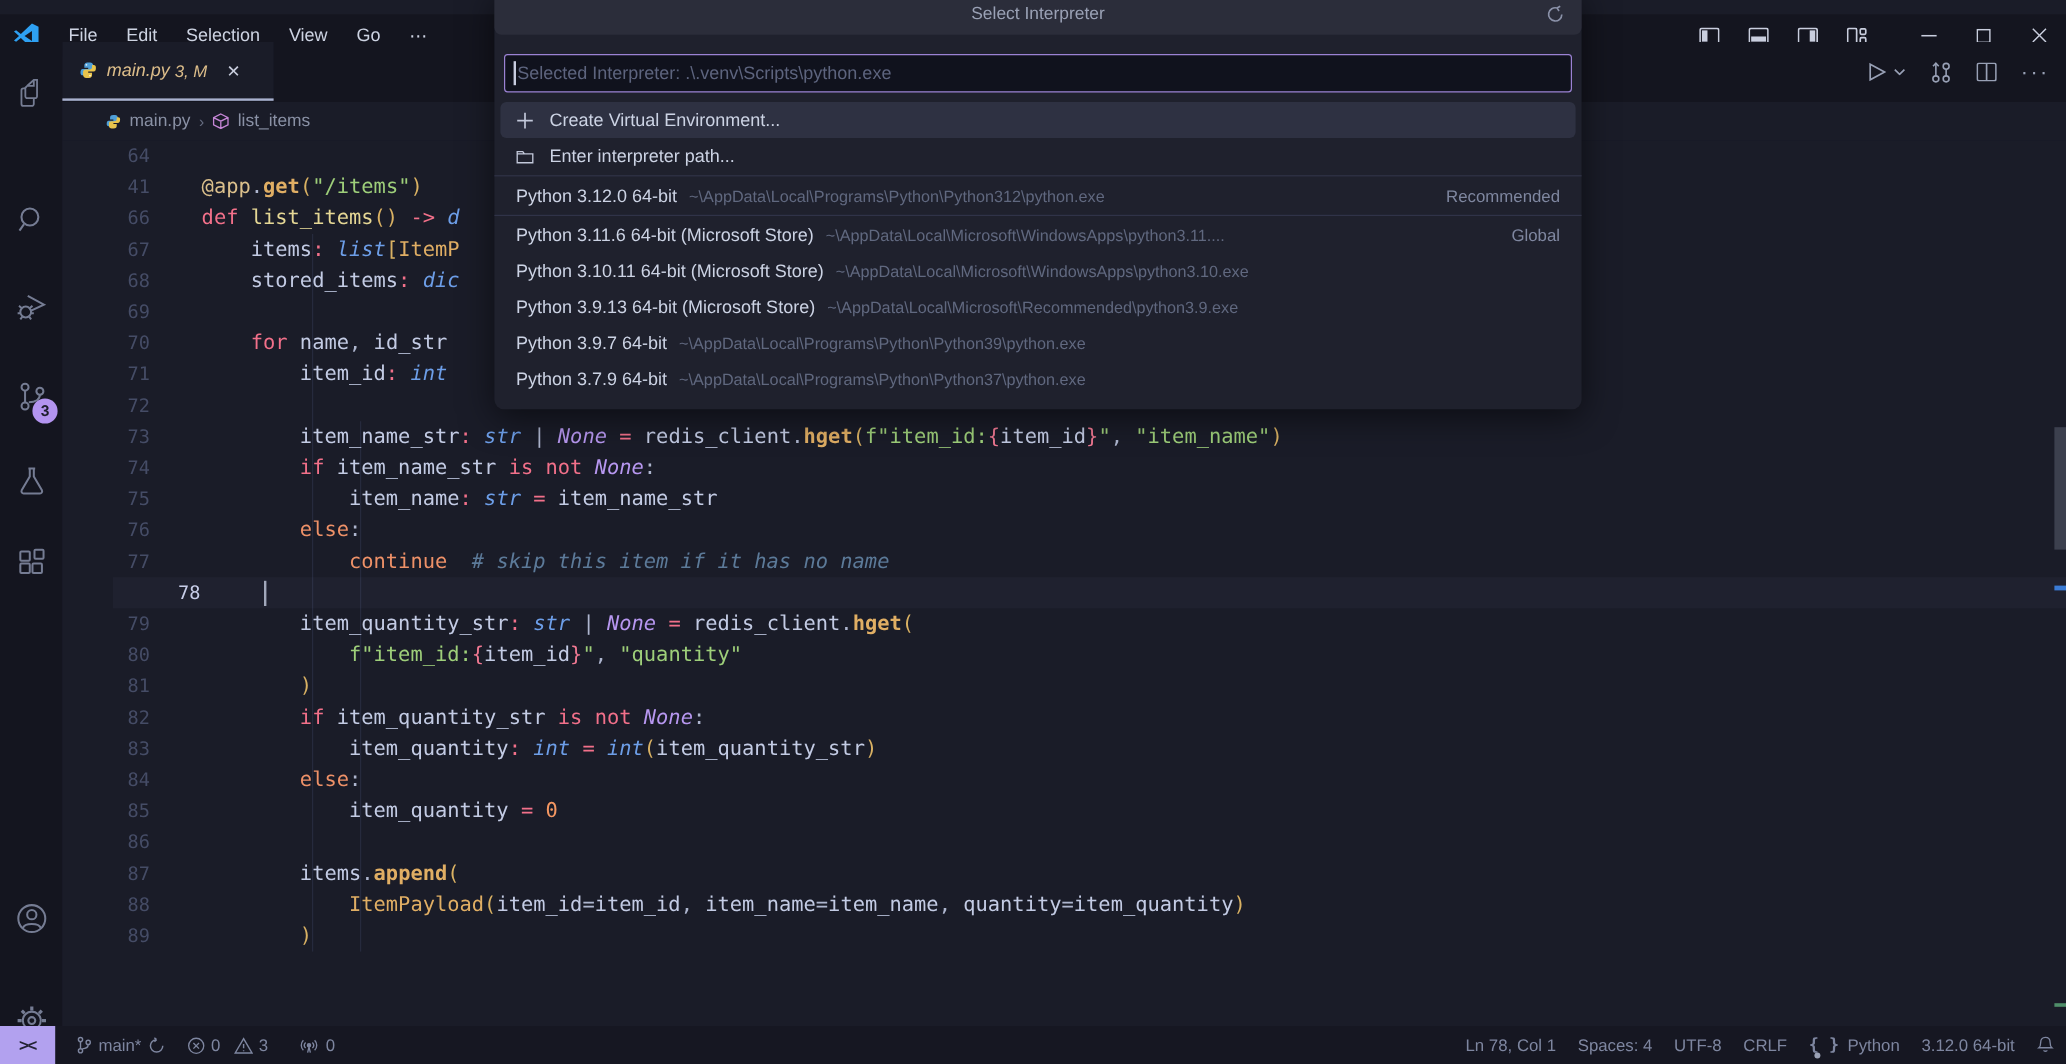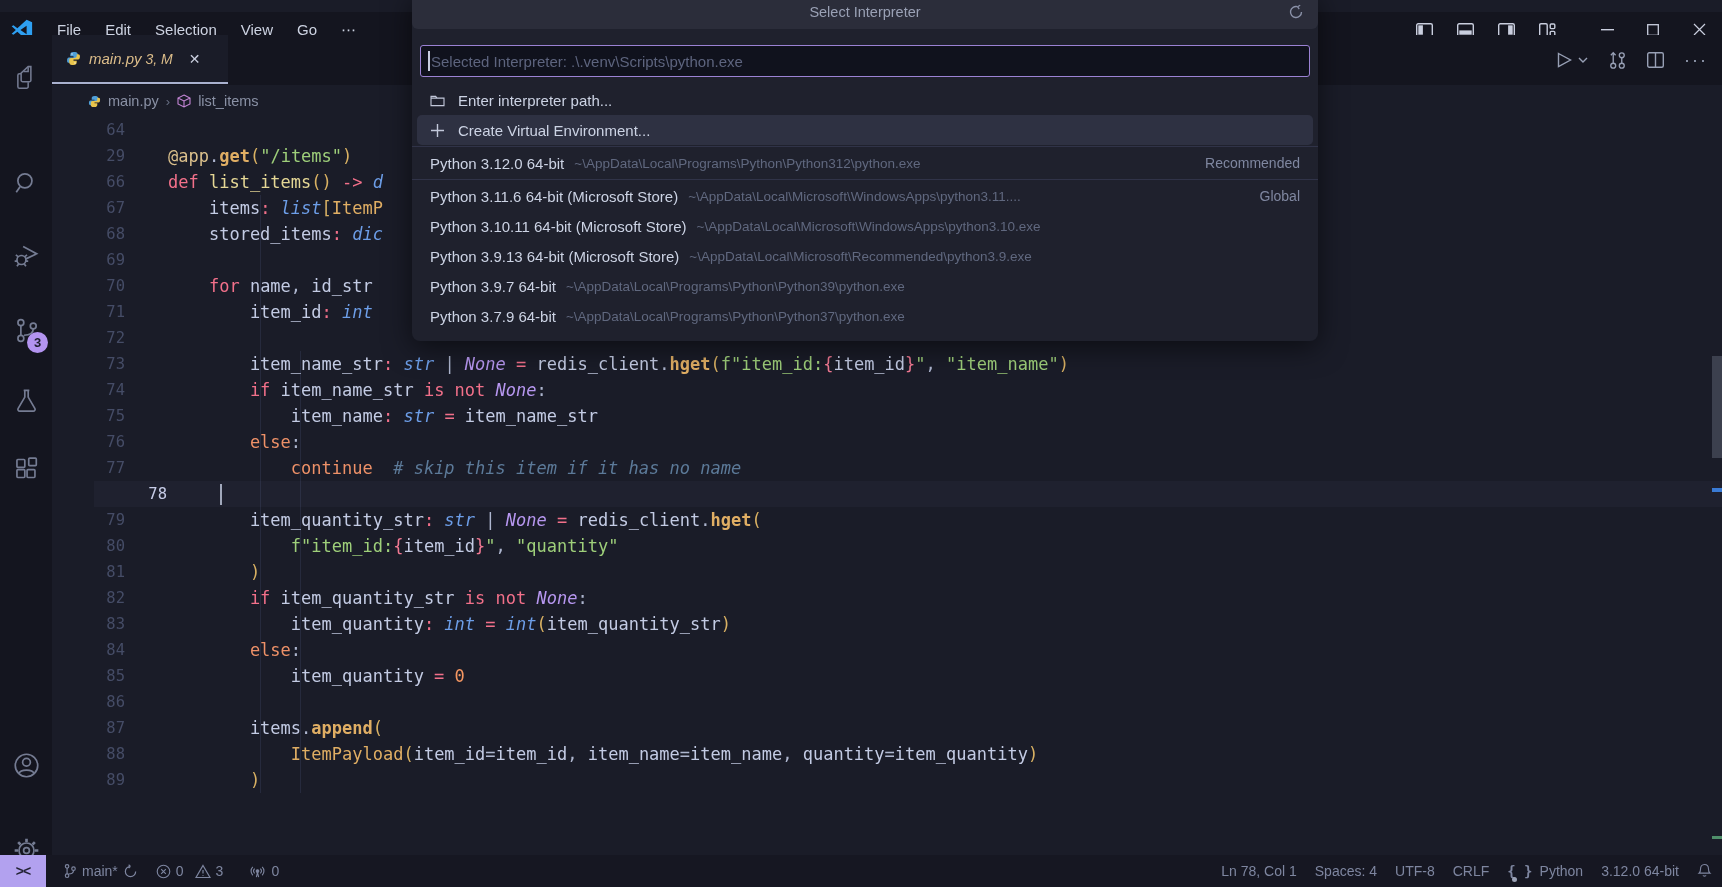--- a/index.html
+++ b/index.html
@@ -258,21 +258,21 @@
         <path d="M7 1 L13 4 V10 L7 13 L1 10 V4 Z M1 4 L7 7 L13 4 M7 7 V13"></path>
       </svg>
     <span>list_items</span>
   </div>
 
   <div class="editor" id="editor">
     <div class="indent-guide" style="left:208px;top:78px;height:598px;"></div>
     <div class="indent-guide" style="left:248px;top:234px;height:442px;"></div>
     <div id="code-lines">
         <div class="crow"><span class="gnum">64</span><span class="ctext"></span></div>
-        <div class="crow"><span class="gnum">29</span><span class="ctext"><span class="tk-dec">@app</span><span class="tk-pun">.</span><span class="tk-fn">get</span><span class="tk-br">(</span><span class="tk-str">"/items"</span><span class="tk-br">)</span></span></div>
+        <div class="crow"><span class="gnum">41</span><span class="ctext"><span class="tk-dec">@app</span><span class="tk-pun">.</span><span class="tk-fn">get</span><span class="tk-br">(</span><span class="tk-str">"/items"</span><span class="tk-br">)</span></span></div>
         <div class="crow"><span class="gnum">66</span><span class="ctext"><span class="tk-kw">def </span><span class="tk-fnd">list_items</span><span class="tk-br">()</span><span class="tk-op"> -&gt; </span><span class="tk-typ">d</span></span></div>
         <div class="crow"><span class="gnum">67</span><span class="ctext"><span class="tk-id">    items</span><span class="tk-op">: </span><span class="tk-typ">list</span><span class="tk-br">[</span><span class="tk-cls">ItemP</span></span></div>
         <div class="crow"><span class="gnum">68</span><span class="ctext"><span class="tk-id">    stored_items</span><span class="tk-op">: </span><span class="tk-typ">dic</span></span></div>
         <div class="crow"><span class="gnum">69</span><span class="ctext"></span></div>
         <div class="crow"><span class="gnum">70</span><span class="ctext"><span class="tk-kw">    for </span><span class="tk-id">name</span><span class="tk-pun">, </span><span class="tk-id">id_str </span></span></div>
         <div class="crow"><span class="gnum">71</span><span class="ctext"><span class="tk-id">        item_id</span><span class="tk-op">: </span><span class="tk-typ">int</span><span class="tk-id"> </span></span></div>
         <div class="crow"><span class="gnum">72</span><span class="ctext"></span></div>
         <div class="crow"><span class="gnum">73</span><span class="ctext"><span class="tk-id">        item_name_str</span><span class="tk-op">: </span><span class="tk-typ">str</span><span class="tk-pun"> | </span><span class="tk-none">None</span><span class="tk-op"> = </span><span class="tk-id">redis_client</span><span class="tk-pun">.</span><span class="tk-fn">hget</span><span class="tk-br">(</span><span class="tk-str">f"item_id:</span><span class="tk-fbr">{</span><span class="tk-id">item_id</span><span class="tk-fbr">}</span><span class="tk-str">"</span><span class="tk-pun">, </span><span class="tk-str">"item_name"</span><span class="tk-br">)</span></span></div>
         <div class="crow"><span class="gnum">74</span><span class="ctext"><span class="tk-kw">        if </span><span class="tk-id">item_name_str</span><span class="tk-kw"> is not </span><span class="tk-none">None</span><span class="tk-pun">:</span></span></div>
         <div class="crow"><span class="gnum">75</span><span class="ctext"><span class="tk-id">            item_name</span><span class="tk-op">: </span><span class="tk-typ">str</span><span class="tk-op"> = </span><span class="tk-id">item_name_str</span></span></div>
@@ -307,38 +307,38 @@
               <path d="M9.5 0.5 V5 H14" fill="none" stroke-width="0"></path>
               <path d="M9.5 2.7 L12.2 1.2 M9.5 2.7 L11.2 5.2" stroke-width="1.3"></path>
             </svg>
         </span>
       </div>
       <div class="qp-input-wrap">
         <input class="qp-input" type="text" placeholder="Selected Interpreter: .\.venv\Scripts\python.exe" style="">
         <div class="qp-caret"></div>
       </div>
       <div id="qp-list">
-          <div class="qp-row">
-            <span class="qp-ico">
-              <svg width="15" height="13" viewBox="0 0 16 14" fill="none" stroke="currentColor" stroke-width="1.2">
-                <path d="M1 2.5 H6 L7.5 4.5 H15 V12.5 H1 Z M1 4.5 H7.5"></path>
-              </svg>
-            </span>
-            <span class="qp-label">Enter interpreter path...</span>
-            <span class="qp-spacer"></span>
-          </div>
           <div class="qp-row focused">
             <span class="qp-ico">
               <svg width="15" height="15" viewBox="0 0 15 15" stroke="currentColor" stroke-width="1.4">
                 <path d="M7.5 1 V14 M1 7.5 H14"></path>
               </svg>
             </span>
             <span class="qp-label">Create Virtual Environment...</span>
             <span class="qp-spacer"></span>
           </div>
+          <div class="qp-row">
+            <span class="qp-ico">
+              <svg width="15" height="13" viewBox="0 0 16 14" fill="none" stroke="currentColor" stroke-width="1.2">
+                <path d="M1 2.5 H6 L7.5 4.5 H15 V12.5 H1 Z M1 4.5 H7.5"></path>
+              </svg>
+            </span>
+            <span class="qp-label">Enter interpreter path...</span>
+            <span class="qp-spacer"></span>
+          </div>
           <div class="qp-sep"></div>
           <div class="qp-row">
             <span class="qp-label">Python 3.12.0 64-bit</span>
             <span class="qp-desc">~\AppData\Local\Programs\Python\Python312\python.exe</span>
             <span class="qp-spacer"></span>
             <span class="qp-badge">Recommended</span>
           </div>
           <div class="qp-sep"></div>
           <div class="qp-row">
             <span class="qp-label">Python 3.11.6 64-bit (Microsoft Store)</span>

